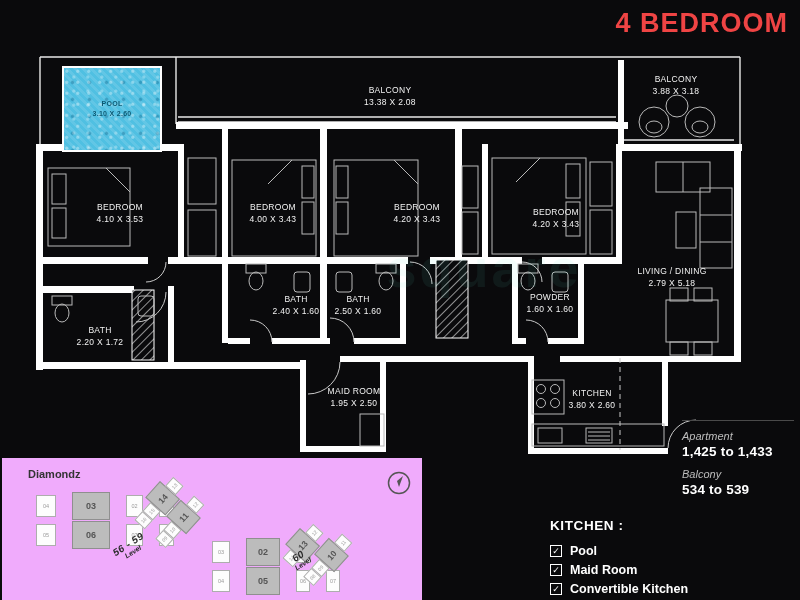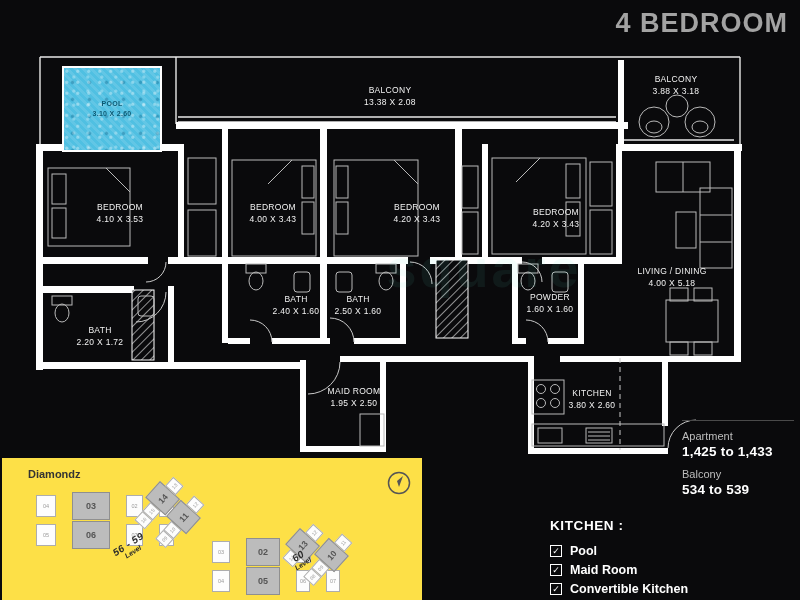--- a/index.html
+++ b/index.html
@@ -1,20 +1,20 @@
 <!DOCTYPE html>
 <html><head>
 <meta charset="utf-8">
 <style>
   html,body{margin:0;padding:0;background:#000;}
   .stage{position:relative;width:800px;height:600px;background:#0a0a0c;overflow:hidden;
          font-family:"Liberation Sans",sans-serif;color:#fff;}
   svg.linework{position:absolute;left:0;top:0;}
   .page-title{position:absolute;top:8px;right:12px;margin:0;font-size:27px;font-weight:800;
-              letter-spacing:1px;color:#a3a3a3;}
+              letter-spacing:1px;color:#ef4444;}
   
   .rlabel{position:absolute;transform:translate(-50%,-50%);text-align:center;
           font-size:8.5px;letter-spacing:.3px;color:#f2f2f2;line-height:1.45;white-space:nowrap;}
   .rlabel .rname{display:block;}
   .rlabel .rdims{display:block;}
   
   .pool{position:absolute;left:62px;top:66px;width:96px;height:82px;border:2px solid #fff;
         background-color:#50c0e2;
         background-image:
           radial-gradient(circle at 25% 30%, rgba(255,255,255,.35) 1px, transparent 2.2px),
@@ -27,30 +27,30 @@
   
   .watermark{position:absolute;left:324px;top:240px;width:320px;text-align:center;
              font-size:54px;font-weight:700;letter-spacing:3px;line-height:1.05;
              color:#5eead4;opacity:.07;pointer-events:none;}
   
   .area-panel{position:absolute;left:682px;top:412px;width:112px;}
   .area-head{font-size:17px;font-weight:800;letter-spacing:.4px;}
   .area-head .unit{font-size:10.5px;font-weight:700;}
   .area-divider{border:none;border-top:1px solid #4a4a4a;margin:8px 0 9px 0;}
   .area-row{margin-bottom:9px;}
-  .area-row .lbl{font-size:11px;color:#bdbdbd;margin-bottom:2px;}
+  .area-row .lbl{font-size:11px;color:#bdbdbd;margin-bottom:2px;font-style:italic;}
   .area-row .val{font-size:13.5px;font-weight:800;letter-spacing:.2px;}
   
   .features{position:absolute;left:550px;top:518px;}
   .features .fhead{font-size:13.5px;font-weight:800;letter-spacing:.6px;margin-bottom:11px;}
   .fitem{display:flex;align-items:center;gap:8px;margin-bottom:5px;font-size:12.5px;font-weight:700;}
   .cbx{display:inline-flex;align-items:center;justify-content:center;width:10px;height:10px;
        border:1.4px solid #fff;font-size:9px;line-height:1;font-weight:400;}
   
-  .keyplan{position:absolute;left:2px;top:458px;width:420px;height:142px;background:#fde047;color:#333;}
+  .keyplan{position:absolute;left:2px;top:458px;width:420px;height:142px;background:#f0abfc;color:#333;}
   .kp-title{position:absolute;left:26px;top:10px;font-size:11px;font-weight:700;color:#333;}
   .kp-compass{position:absolute;left:384px;top:12px;}
   .kp-rows{position:absolute;}
   .kp-row{display:flex;align-items:center;margin-bottom:1px;gap:16px;}
   .ucell{box-sizing:border-box;border:1px solid #adadad;background:#fdfdfd;color:#9a9a9a;
          font-size:5.5px;display:flex;align-items:center;justify-content:center;height:22px;}
   .ucell.big{height:28px;background:#bcbcbc;border-color:#8f8f8f;color:#555;
              font-size:9px;font-weight:700;}
   .kp-wing{position:absolute;transform:rotate(-48deg);transform-origin:0 50%;}
   .kp-wstrip{display:flex;align-items:center;margin-bottom:1px;}
@@ -254,21 +254,21 @@
   <div class="rlabel" style="left:417px;top:213px;">
     <span class="rname">BEDROOM</span>
     <span class="rdims">4.20 X 3.43</span>
   </div>
   <div class="rlabel" style="left:556px;top:218px;">
     <span class="rname">BEDROOM</span>
     <span class="rdims">4.20 X 3.43</span>
   </div>
   <div class="rlabel" style="left:672px;top:277px;">
     <span class="rname">LIVING / DINING</span>
-    <span class="rdims">4.00 X 5.18</span>
+    <span class="rdims">2.79 X 5.18</span>
   </div>
   <div class="rlabel" style="left:296px;top:305px;">
     <span class="rname">BATH</span>
     <span class="rdims">2.40 X 1.60</span>
   </div>
   <div class="rlabel" style="left:358px;top:305px;">
     <span class="rname">BATH</span>
     <span class="rdims">2.50 X 1.60</span>
   </div>
   <div class="rlabel" style="left:100px;top:336px;">

